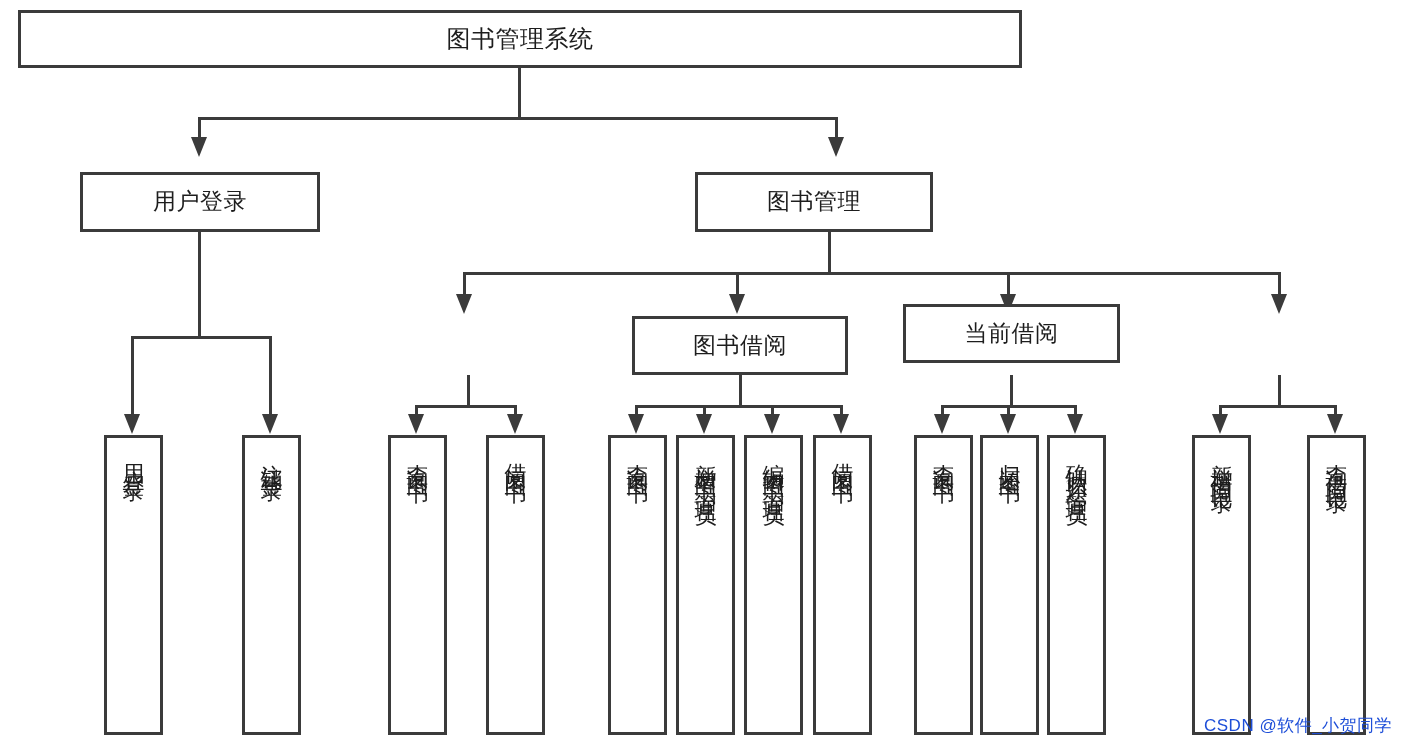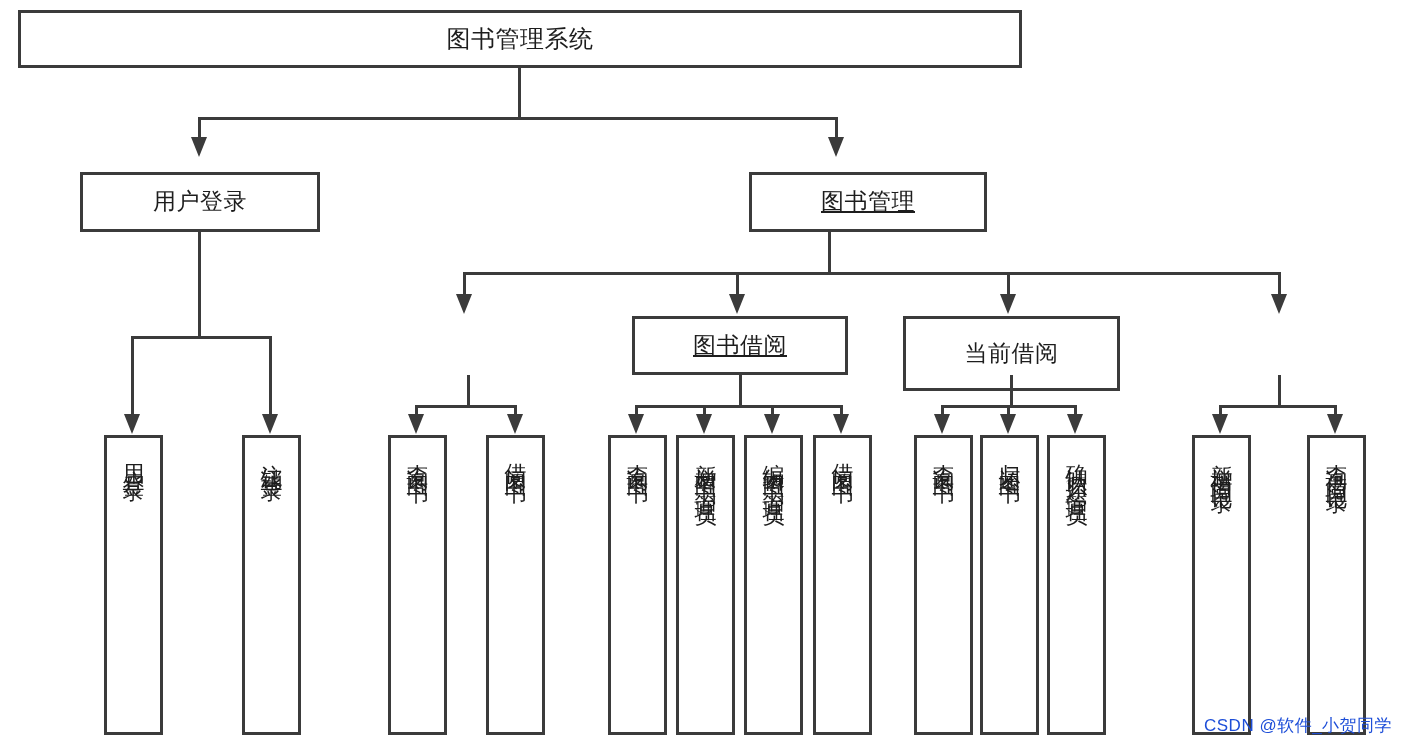--- a/index.html
+++ b/index.html
@@ -93,21 +93,21 @@
   <div class="vline" style="left:518px; top:68px; height:50px;"></div>
   <div class="hline" style="left:198px; top:117px; width:640px;"></div>
   <div class="vline" style="left:198px; top:117px; height:22px;"></div>
   <div class="vline" style="left:835px; top:117px; height:22px;"></div>
   <div class="arrow" style="left:191px; top:137px;"></div>
   <div class="arrow" style="left:828px; top:137px;"></div>
 
   <div class="node horiz" style="left:80px; top:172px; width:240px; height:60px;">
     <span class="label">用户登录</span>
   </div>
-  <div class="node horiz" style="left:749px; top:172px; width:238px; height:60px;text-decoration:underline;">
+  <div class="node horiz" style="left:695px; top:172px; width:238px; height:60px;">
     <span class="label">图书管理</span>
   </div>
 
   <div class="vline" style="left:198px; top:232px; height:105px;"></div>
   <div class="hline" style="left:131px; top:336px; width:140px;"></div>
   <div class="vline" style="left:131px; top:336px; height:79px;"></div>
   <div class="vline" style="left:269px; top:336px; height:79px;"></div>
   <div class="arrow" style="left:124px; top:414px;"></div>
   <div class="arrow" style="left:262px; top:414px;"></div>
 
@@ -115,24 +115,24 @@
   <div class="hline" style="left:463px; top:272px; width:818px;"></div>
   <div class="vline" style="left:463px; top:272px; height:23px;"></div>
   <div class="vline" style="left:736px; top:272px; height:23px;"></div>
   <div class="vline" style="left:1007px; top:272px; height:23px;"></div>
   <div class="vline" style="left:1278px; top:272px; height:23px;"></div>
   <div class="arrow" style="left:456px; top:294px;"></div>
   <div class="arrow" style="left:729px; top:294px;"></div>
   <div class="arrow" style="left:1000px; top:294px;"></div>
   <div class="arrow" style="left:1271px; top:294px;"></div>
 
-  <div class="node horiz" style="left:632px; top:316px; width:216px; height:59px;text-decoration:underline;">
+  <div class="node horiz" style="left:632px; top:316px; width:216px; height:59px;">
     <span class="label">图书借阅</span>
   </div>
-  <div class="node horiz" style="left:903px; top:316px; width:217px; height:75px;">
+  <div class="node horiz" style="left:903px; top:304px; width:217px; height:59px;">
     <span class="label">当前借阅</span>
   </div>
 
   <div class="vline" style="left:467px; top:375px; height:32px;"></div>
   <div class="hline" style="left:415px; top:405px; width:102px;"></div>
   <div class="vline" style="left:415px; top:405px; height:10px;"></div>
   <div class="vline" style="left:514px; top:405px; height:10px;"></div>
   <div class="arrow" style="left:408px; top:414px;"></div>
   <div class="arrow" style="left:507px; top:414px;"></div>
 

